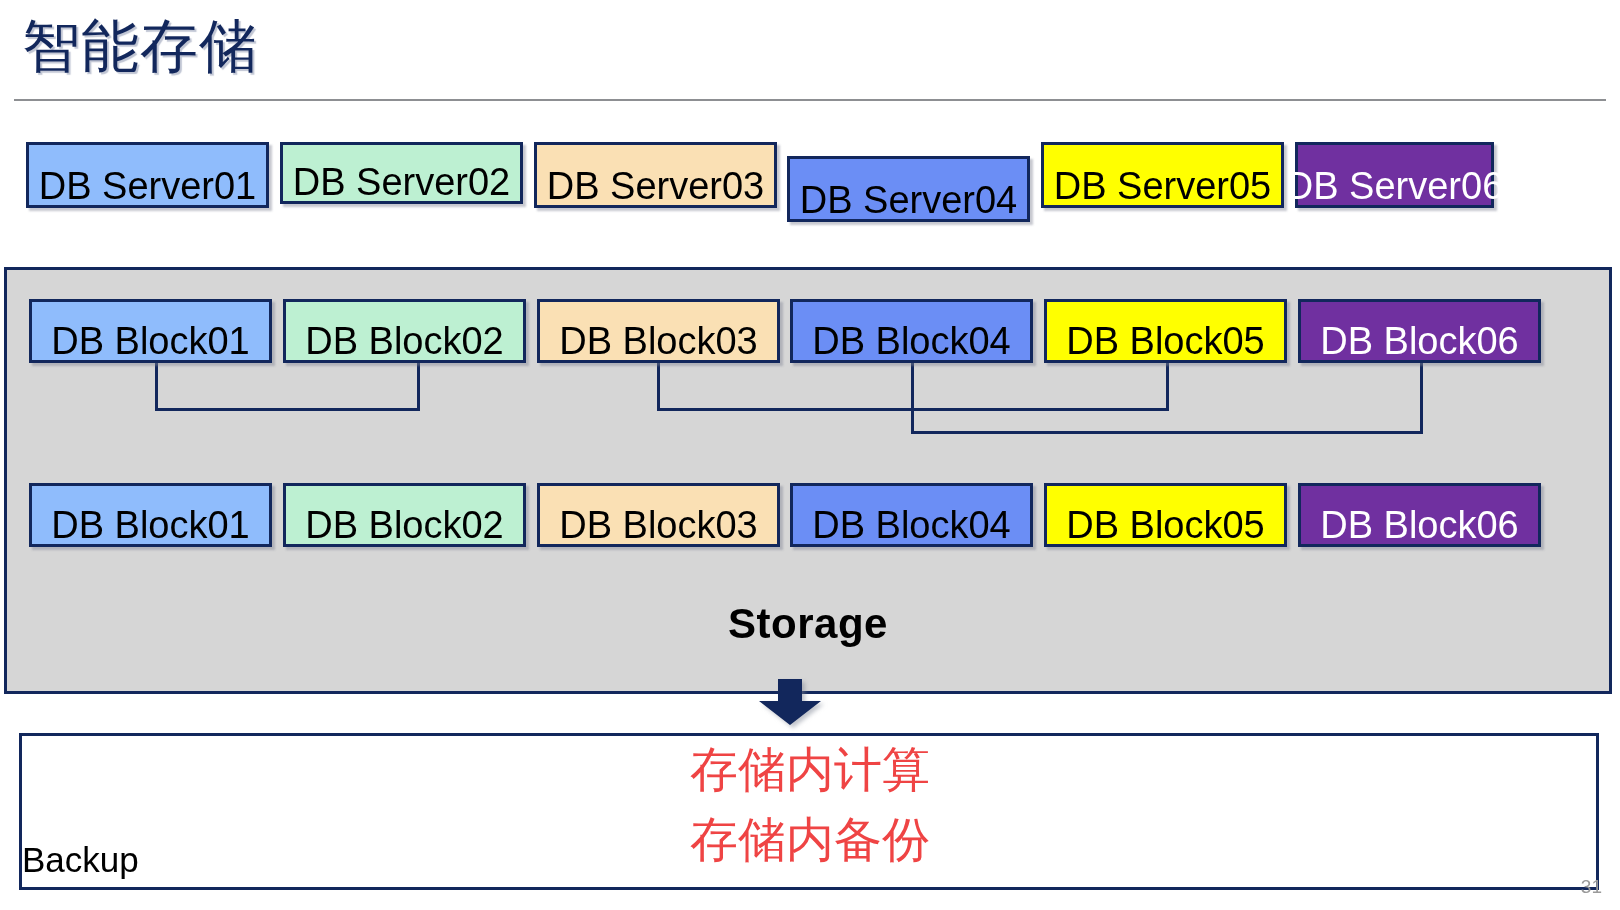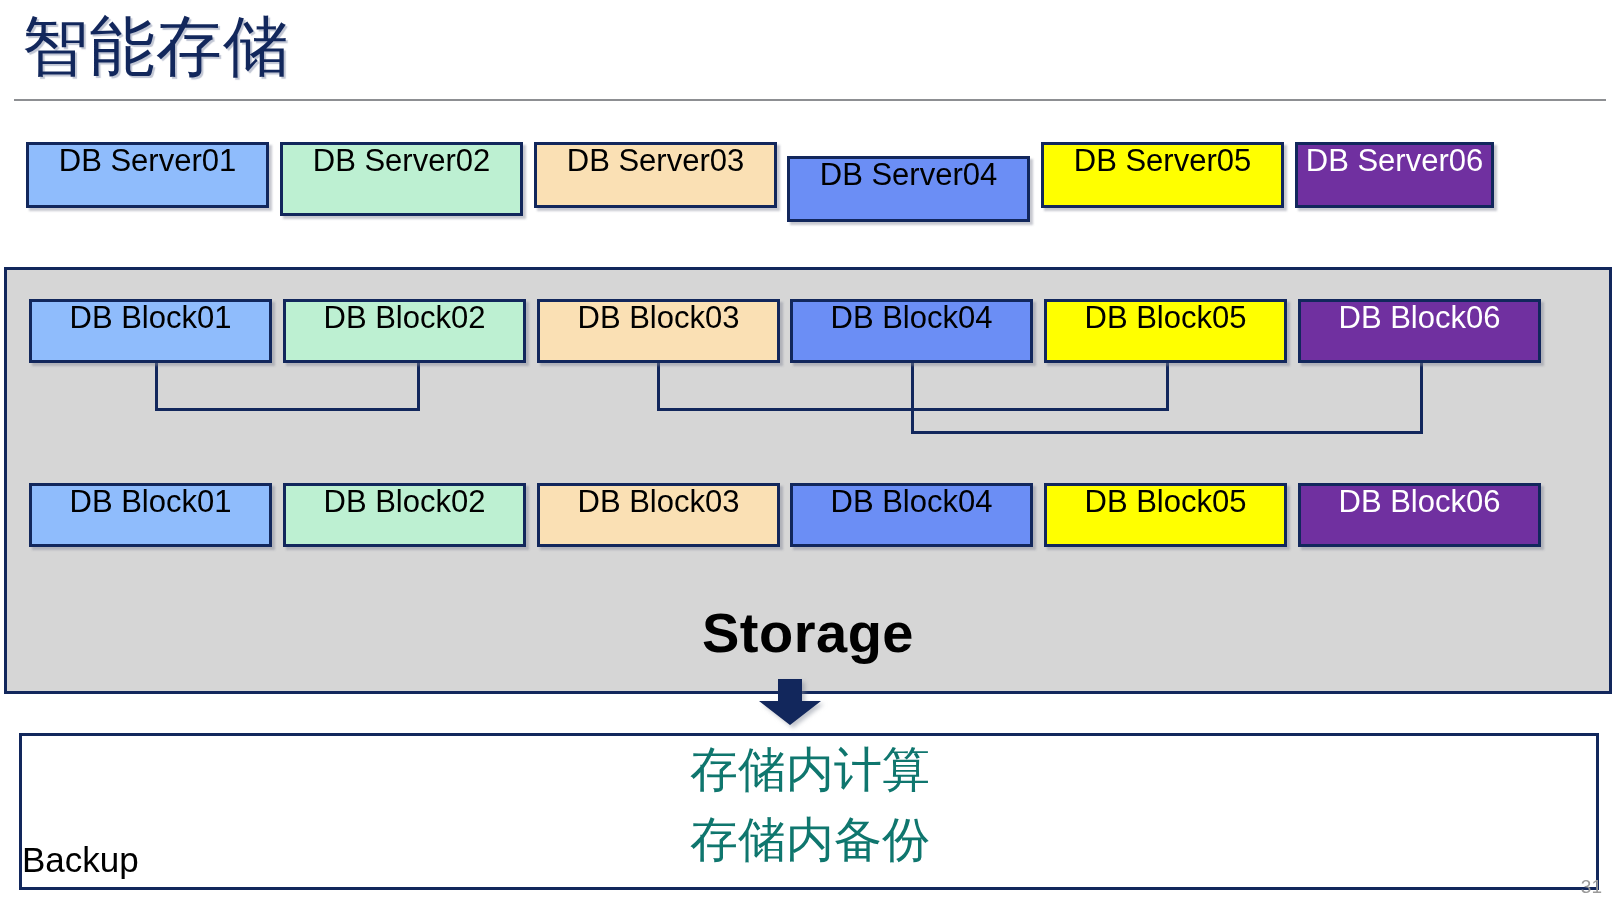--- a/index.html
+++ b/index.html
@@ -13,21 +13,21 @@
     position: relative;
     font-family: "Liberation Sans", "DejaVu Sans", sans-serif;
     overflow: hidden;
   }
 
   
   #slide-title {
     position: absolute;
     left: 22px;
     top: 2px;
-    font-size: 66px;
+    font-size: 58px;
     line-height: 88px;
     font-weight: 400;
     color: #12275c;
     text-shadow: 2px 2px 1px rgba(140,150,175,0.55);
     letter-spacing: 1px;
     white-space: nowrap;
   }
   #title-rule {
     position: absolute;
     left: 14px;
@@ -36,23 +36,23 @@
     height: 2px;
     background: #8d8f92;
   }
 
   
   .cbox {
     position: absolute;
     box-sizing: border-box;
     border: 3px solid #12275c;
     display: flex;
-    align-items: flex-start;
+    align-items: flex-end;
     justify-content: center;
-    font-size: 31px;
+    font-size: 38px;
     line-height: 1;
     color: #000000;
     white-space: nowrap;
   }
   .cbox.shadowed { box-shadow: 3px 3px 2px rgba(130,135,150,0.45); }
   .cbox.white-text { color: #ffffff; }
 
   
   #server-row { position: absolute; left: 0; top: 0; width: 1620px; height: 910px; }
 
@@ -66,21 +66,21 @@
     box-sizing: border-box;
     border: 3px solid #12275c;
     background: #d6d6d6;
   }
   #storage-label {
     position: absolute;
     left: 0;
     right: 0;
     top: 330px;
     text-align: center;
-    font-size: 56px;
+    font-size: 42px;
     font-weight: bold;
     color: #000000;
     letter-spacing: 0.5px;
   }
 
   
   #backup-panel {
     position: absolute;
     left: 12px;
     top: 463px;
@@ -118,21 +118,21 @@
     filter: drop-shadow(3px 3px 2px rgba(130,135,150,0.5));
   }
 
   
   .caption {
     position: absolute;
     left: 0;
     right: 0;
     text-align: center;
     font-size: 48px;
-    color: #0f766e;
+    color: #ef4444;
     line-height: 1;
     white-space: nowrap;
   }
   #caption-1 { top: 746px; }
   #caption-2 { top: 816px; }
 
   #page-number {
     position: absolute;
     right: 18px;
     bottom: 12px;
@@ -143,21 +143,21 @@
 </head>
 <body>
 
 <div id="slide-title">智能存储</div>
 <div id="title-rule"></div>
 
 <div id="server-row">
     <div class="cbox shadowed" style="left: 26px; top: 142px; width: 243px; height: 66px; background: rgb(143, 188, 252); color: rgb(0, 0, 0);">
       <span>DB Server01</span>
     </div>
-    <div class="cbox shadowed" style="left: 280px; top: 142px; width: 243px; height: 74px; background: rgb(189, 240, 210); color: rgb(0, 0, 0);">
+    <div class="cbox shadowed" style="left: 280px; top: 142px; width: 243px; height: 62px; background: rgb(189, 240, 210); color: rgb(0, 0, 0);">
       <span>DB Server02</span>
     </div>
     <div class="cbox shadowed" style="left: 534px; top: 142px; width: 243px; height: 66px; background: rgb(250, 224, 180); color: rgb(0, 0, 0);">
       <span>DB Server03</span>
     </div>
     <div class="cbox shadowed" style="left: 787px; top: 156px; width: 243px; height: 66px; background: rgb(107, 142, 245); color: rgb(0, 0, 0);">
       <span>DB Server04</span>
     </div>
     <div class="cbox shadowed" style="left: 1041px; top: 142px; width: 243px; height: 66px; background: rgb(255, 255, 0); color: rgb(0, 0, 0);">
       <span>DB Server05</span>

